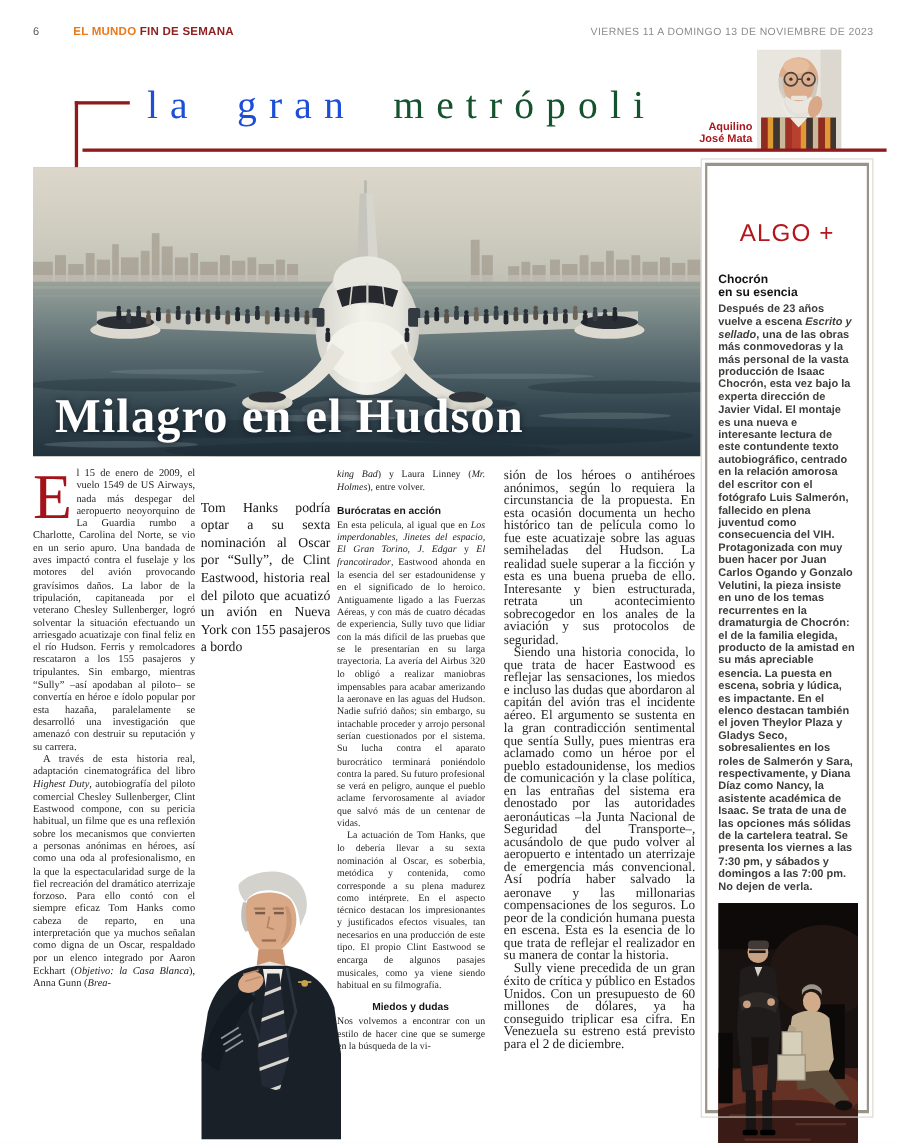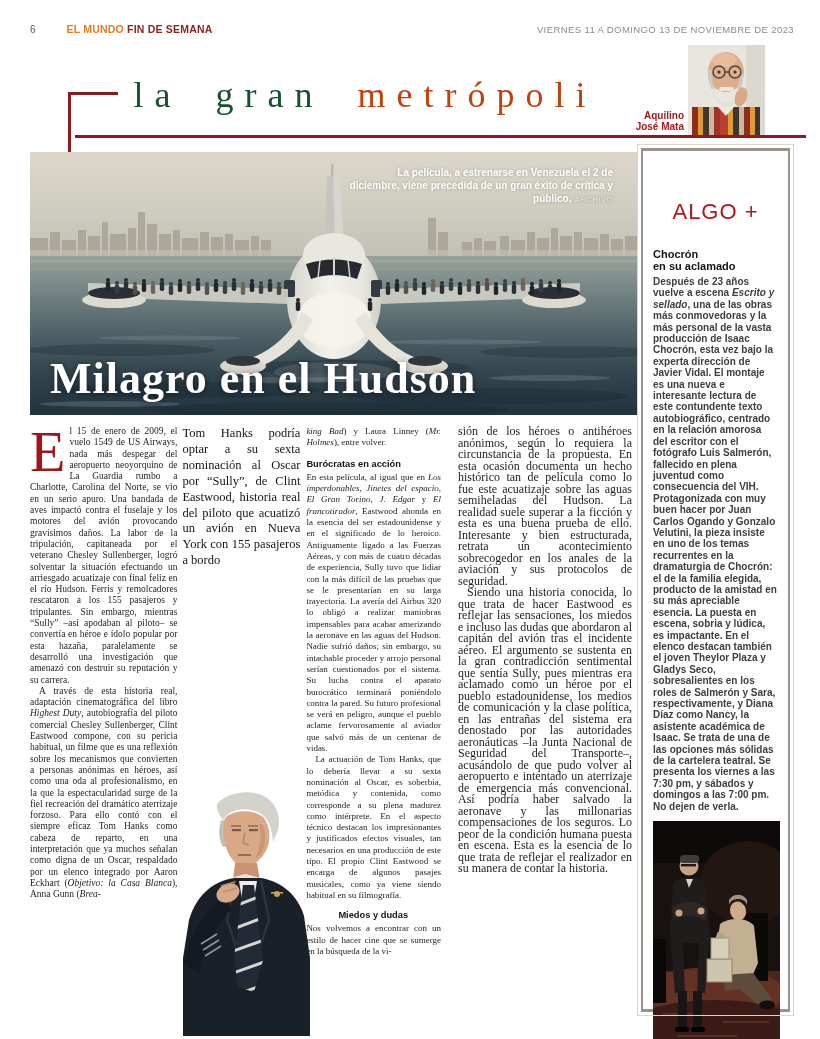--- a/index.html
+++ b/index.html
@@ -15,22 +15,22 @@
   .brand{font-size:10.5px;font-weight:bold;letter-spacing:.2px;white-space:nowrap;}
   .brand-primary{color:#e87a1e;padding-left:14px;}
   .brand-secondary{color:#8d1f1f;}
   .issue-date{font-size:9.5px;color:#8b8b87;letter-spacing:.4px;}
 
   
   .bracket-v{position:absolute;left:68px;top:92px;width:3px;height:76px;background:#8e1a1d;}
   .bracket-h{position:absolute;left:68px;top:92px;width:50px;height:3px;background:#8e1a1d;}
   .masthead{position:absolute;left:85px;top:74px;width:560px;text-align:center;
             font-size:36px;letter-spacing:11px;word-spacing:14px;font-weight:500;white-space:nowrap;}
-  .mh-gray{color:#14532d;margin-top:24px;}
-  .mh-red{color:#c2410c;}
+  .mh-gray{color:#1d4ed8;margin-top:24px;}
+  .mh-red{color:#14532d;}
   .author-photo{position:absolute;left:688px;top:45px;width:77px;height:91px;}
   .author-photo svg{display:block;width:100%;height:100%;}
   .author-name{position:absolute;left:592px;top:110px;width:92px;text-align:right;
                font-family:"Liberation Sans",sans-serif;font-weight:bold;font-size:10px;
                line-height:11px;color:#a8191f;white-space:pre-line;}
   .red-rule{position:absolute;left:75px;top:135px;width:731px;height:3px;background:#8e1a1d;}
 
   
   .hero{position:absolute;left:30px;top:152px;width:607px;height:263px;overflow:hidden;background:#c8c4b6;}
   .hero svg{display:block;width:607px;height:263px;}
@@ -38,21 +38,21 @@
                 font-family:"Liberation Sans",sans-serif;font-weight:bold;font-size:10px;
                 line-height:12.8px;color:#ffffff;text-shadow:0 0 3px rgba(60,60,50,.35);}
   .hero-credit{font-size:7.5px;font-weight:600;color:#dddcd6;letter-spacing:.6px;}
   .hero-title{position:absolute;left:20px;bottom:11px;font-size:44px;color:#ffffff;
               letter-spacing:1px;font-weight:700;text-shadow:0 1px 6px rgba(0,10,20,.55);white-space:nowrap;}
 
   
   .article{position:absolute;left:30px;top:426px;width:602px;display:flex;color:#1d1d1b;}
   .article p{margin:0;text-align:justify;}
   .col-1{width:150px;font-size:9.5px;line-height:11.3px;}
-  .col-2{width:120px;margin-left:5px;}
+  .col-2{width:120px;margin-left:5px;margin-top:28px;}
   .col-3{width:137px;margin-left:6px;font-size:9px;line-height:11.3px;}
   .col-4{width:177px;margin-left:17px;font-size:12px;line-height:11.5px;}
   .indent{text-indent:9px;}
   .dropcap{float:left;font-size:58px;line-height:47px;color:#a41319;padding:2px 4px 0 0;}
   .col-heading{font-family:"Liberation Sans",sans-serif;font-weight:bold;font-size:9.3px;
                margin:10px 0 2px;color:#151515;}
   .col-heading.second{margin-top:9px;padding-left:32px;}
   .pull-quote{font-size:12.5px;line-height:15.9px;color:#141414;margin:1px 0 0;text-align:left;}
 
   .hanks{position:absolute;left:183px;top:788px;width:127px;height:248px;}
@@ -278,21 +278,20 @@
           <use href="#pp" x="484" y="131" fill="#2b3036"></use>
           <use href="#pp" x="493" y="128" fill="#6e6358"></use>
           <use href="#pp" x="502" y="132" fill="#20242b"></use>
           <use href="#pp" x="511" y="129" fill="#383e45"></use>
           <use href="#pp" x="520" y="131" fill="#2b3036"></use>
           <use href="#pp" x="529" y="129" fill="#20242b"></use>
         <use href="#pp" x="268" y="148" fill="#23272d"></use>
           <use href="#pp" x="340" y="148" fill="#23272d"></use>
       </g>
     </svg>
-    <div class="hero-caption"><span>La película, a estrenarse en Venezuela el 2 de diciembre, viene precedida de un gran éxito de crítica y público. </span><span class="hero-credit">ARCHIVO</span></div>
     <div class="hero-title">Milagro en el Hudson</div>
   </div>
 
   <div class="article">
     <div class="col-1">
       <p><span class="dropcap">E</span><span>l 15 de enero de 2009, el vuelo 1549 de US Airways, nada más despegar del aeropuerto neoyorquino de La Guardia rumbo a Charlotte, Carolina del Norte, se vio en un serio apuro. Una bandada de aves impactó contra el fuselaje y los motores del avión provocando gravísimos daños. La labor de la tripulación, capitaneada por el veterano Chesley Sullenberger, logró solventar la situación efectuando un arriesgado acuatizaje con final feliz en el río Hudson. Ferris y remolcadores rescataron a los 155 pasajeros y tripulantes. Sin embargo, mientras “Sully” –así apodaban al piloto– se convertía en héroe e ídolo popular por esta hazaña, paralelamente se desarrolló una investigación que amenazó con destruir su reputación y su carrera.</span></p>
       <p class="indent"><span>A través de esta historia real, adaptación cinematográfica del libro </span><i>Highest Duty</i><span>, autobiografía del piloto comercial Chesley Sullenberger, Clint Eastwood compone, con su pericia habitual, un filme que es una reflexión sobre los mecanismos que convierten a personas anónimas en héroes, así como una oda al profesionalismo, en la que la espectacularidad surge de la fiel recreación del dramático aterrizaje forzoso. Para ello contó con el siempre eficaz Tom Hanks como cabeza de reparto, en una interpretación que ya muchos señalan como digna de un Oscar, respaldado por un elenco integrado por Aaron Eckhart (</span><i>Objetivo: la Casa Blanca</i><span>), Anna Gunn (</span><i>Brea-</i></p>
     </div>
     <div class="col-2">
       <p class="pull-quote">Tom Hanks podría optar a su sexta nominación al Oscar por “Sully”, de Clint Eastwood, historia real del piloto que acuatizó un avión en Nueva York con 155 pasajeros a bordo</p>
@@ -301,20 +300,21 @@
       <p><i>king Bad</i><span>) y Laura Linney (</span><i>Mr. Holmes</i><span>), entre volver.</span></p>
       <div class="col-heading">Burócratas en acción</div>
       <p><span>En esta película, al igual que en </span><i>Los imperdonables, Jinetes del espacio, El Gran Torino, J. Edgar</i><span> y </span><i>El francotirador</i><span>, Eastwood ahonda en la esencia del ser estadounidense y en el significado de lo heroico. Antiguamente ligado a las Fuerzas Aéreas, y con más de cuatro décadas de experiencia, Sully tuvo que lidiar con la más difícil de las pruebas que se le presentarían en su larga trayectoria. La avería del Airbus 320 lo obligó a realizar maniobras impensables para acabar amerizando la aeronave en las aguas del Hudson. Nadie sufrió daños; sin embargo, su intachable proceder y arrojo personal serían cuestionados por el sistema. Su lucha contra el aparato burocrático terminará poniéndolo contra la pared. Su futuro profesional se verá en peligro, aunque el pueblo aclame fervorosamente al aviador que salvó más de un centenar de vidas.</span></p>
       <p class="indent">La actuación de Tom Hanks, que lo debería llevar a su sexta nominación al Oscar, es soberbia, metódica y contenida, como corresponde a su plena madurez como intérprete. En el aspecto técnico destacan los impresionantes y justificados efectos visuales, tan necesarios en una producción de este tipo. El propio Clint Eastwood se encarga de algunos pasajes musicales, como ya viene siendo habitual en su filmografía.</p>
       <div class="col-heading second">Miedos y dudas</div>
       <p>Nos volvemos a encontrar con un estilo de hacer cine que se sumerge en la búsqueda de la vi-</p>
     </div>
     <div class="col-4">
       <p>sión de los héroes o antihéroes anónimos, según lo requiera la circunstancia de la propuesta. En esta ocasión documenta un hecho histórico tan de película como lo fue este acuatizaje sobre las aguas semiheladas del Hudson. La realidad suele superar a la ficción y esta es una buena prueba de ello. Interesante y bien estructurada, retrata un acontecimiento sobrecogedor en los anales de la aviación y sus protocolos de seguridad.</p>
       <p class="indent">Siendo una historia conocida, lo que trata de hacer Eastwood es reflejar las sensaciones, los miedos e incluso las dudas que abordaron al capitán del avión tras el incidente aéreo. El argumento se sustenta en la gran contradicción sentimental que sentía Sully, pues mientras era aclamado como un héroe por el pueblo estadounidense, los medios de comunicación y la clase política, en las entrañas del sistema era denostado por las autoridades aeronáuticas –la Junta Nacional de Seguridad del Transporte–, acusándolo de que pudo volver al aeropuerto e intentado un aterrizaje de emergencia más convencional. Así podría haber salvado la aeronave y las millonarias compensaciones de los seguros. Lo peor de la condición humana puesta en escena. Esta es la esencia de lo que trata de reflejar el realizador en su manera de contar la historia.</p>
+      <p class="indent">Sully viene precedida de un gran éxito de crítica y público en Estados Unidos. Con un presupuesto de 60 millones de dólares, ya ha conseguido triplicar esa cifra. En Venezuela su estreno está previsto para el 2 de diciembre.</p>
     </div>
   </div>
 
   <div class="hanks">
     <svg viewBox="0 0 127 248">
       <path d="M34,16 C44,4 70,0 84,10 C94,17 98,30 95,42 L90,54 C89,37 83,26 72,23 C58,19 46,22 40,32 C36,27 33,21 34,16 Z" fill="#d3d2cd"></path>
       <path d="M38,32 C35,43 36,52 40,59 L47,57 C43,49 42,40 43,33 Z" fill="#c0beb7"></path>
       <path d="M42,30 C50,21 73,21 81,30 C87,38 88,51 84,61 C79,71 70,79 62,79 C53,79 45,68 42,56 C40,47 40,37 42,30 Z" fill="#d9a987"></path>
       <path d="M79,36 C84,45 83,59 77,67 L72,71 C78,59 79,46 76,36 Z" fill="#c08e6c" opacity=".7"></path>
       <rect x="49" y="41" width="9" height="2.2" fill="#7a5a44"></rect>
@@ -350,21 +350,21 @@
       <path d="M38,98 L52,94 M40,104 L54,100" stroke="#c08e6c" stroke-width="1.5"></path>
       <circle cx="94" cy="106" r="3" fill="#c8a24e"></circle>
       <rect x="88" y="104" width="12" height="1.6" fill="#c8a24e"></rect>
     </svg>
   </div>
 
   <div class="sidebar">
     <div class="sb-inner">
       <div class="sb-title">ALGO +</div>
       <div class="sb-heading">Chocrón
-en su aclamado</div>
+en su esencia</div>
       <div class="sb-body"><span>Después de 23 años vuelve a escena </span><i>Escrito y sellado</i><span>, una de las obras más conmovedoras y la más personal de la vasta producción de Isaac Chocrón, esta vez bajo la experta dirección de Javier Vidal. El montaje es una nueva e interesante lectura de este contundente texto autobiográfico, centrado en la relación amorosa del escritor con el fotógrafo Luis Salmerón, fallecido en plena juventud como consecuencia del VIH. Protagonizada con muy buen hacer por Juan Carlos Ogando y Gonzalo Velutini, la pieza insiste en uno de los temas recurrentes en la dramaturgia de Chocrón: el de la familia elegida, producto de la amistad en su más apreciable esencia. La puesta en escena, sobria y lúdica, es impactante. En el elenco destacan también el joven Theylor Plaza y Gladys Seco, sobresalientes en los roles de Salmerón y Sara, respectivamente, y Diana Díaz como Nancy, la asistente académica de Isaac. Se trata de una de las opciones más sólidas de la cartelera teatral. Se presenta los viernes a las 7:30 pm, y sábados y domingos a las 7:00 pm. No dejen de verla.</span></div>
       <div class="theater">
         <svg viewBox="0 0 127 230">
           <rect width="127" height="230" fill="#171110"></rect>
           <rect width="127" height="42" fill="#0e0a0a"></rect>
           <ellipse cx="95" cy="62" rx="48" ry="42" fill="#241713" opacity=".9"></ellipse>
           <rect y="150" width="127" height="80" fill="#4a241d"></rect>
           <ellipse cx="60" cy="172" rx="72" ry="26" fill="#6b3428" opacity=".8"></ellipse>
           <ellipse cx="62" cy="205" rx="85" ry="26" fill="#3a1b15"></ellipse>
           <g fill="#9a5c48" opacity=".3">

